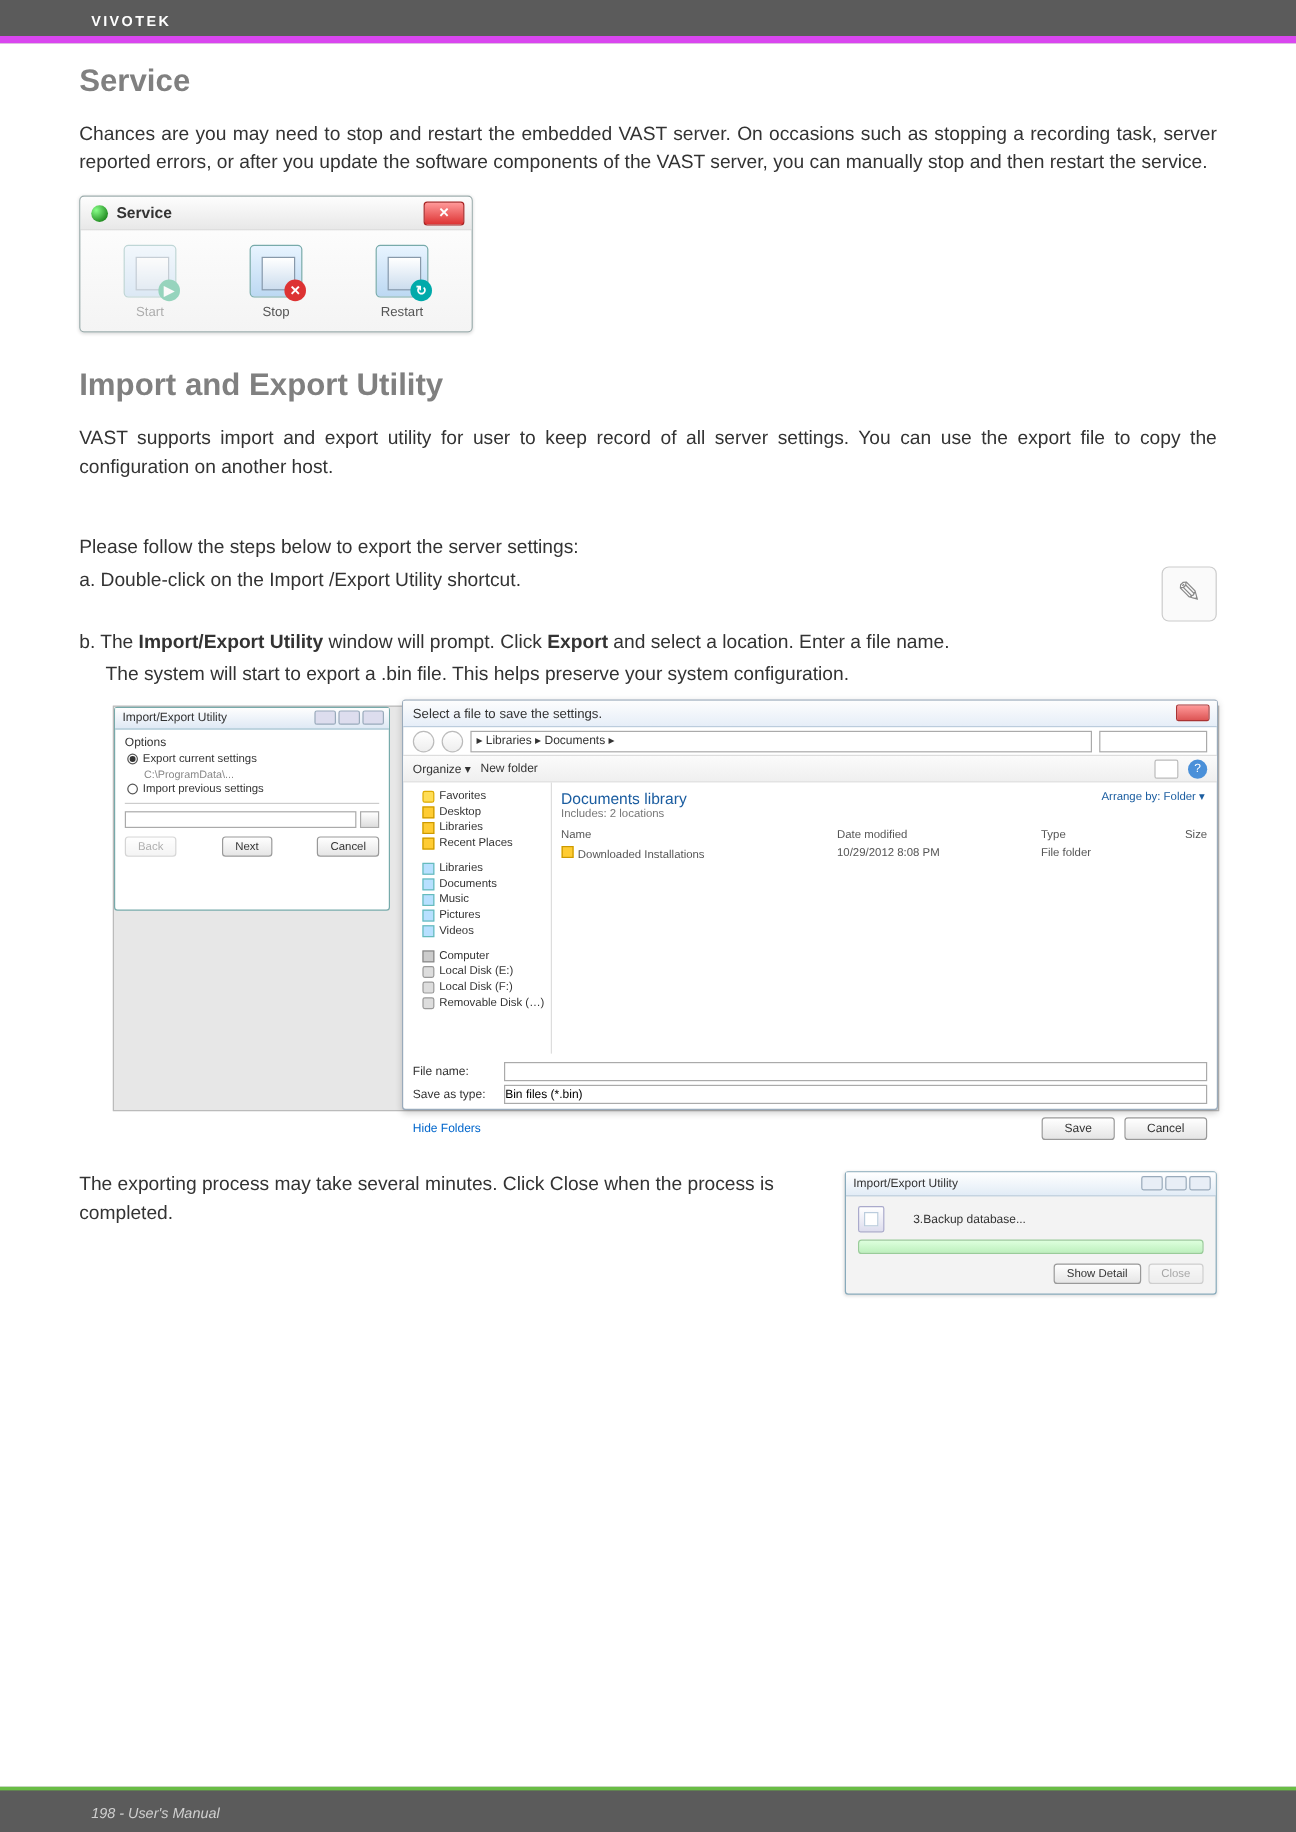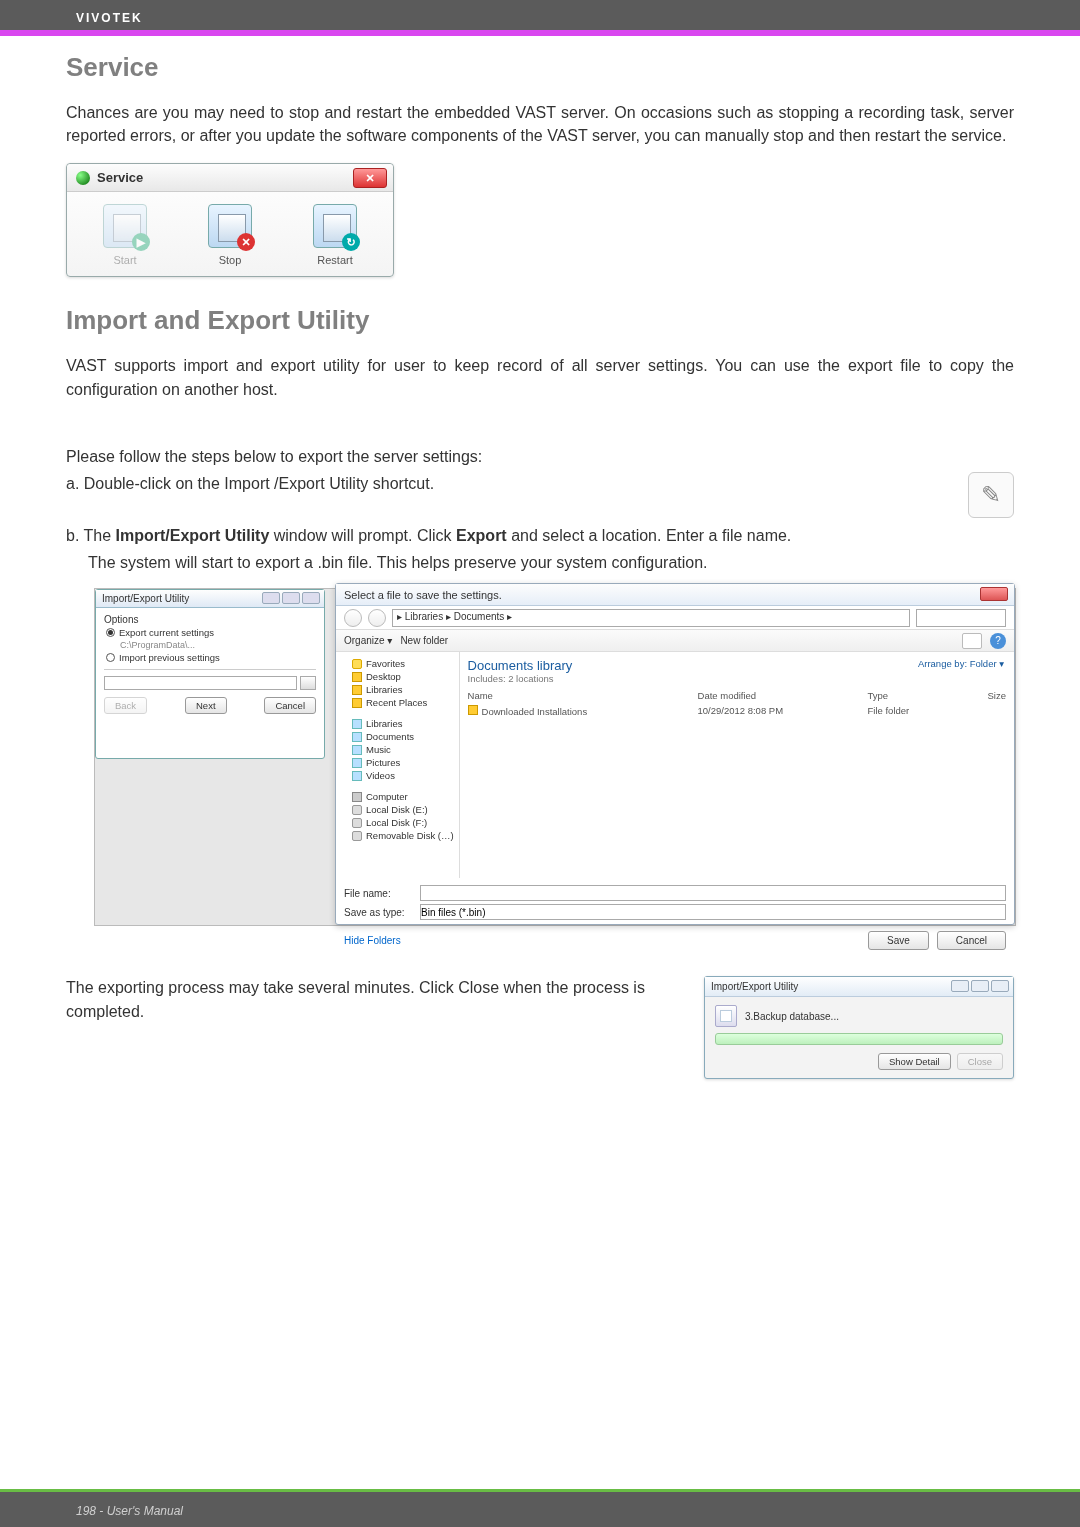--- a/index.html
+++ b/index.html
@@ -164,21 +164,21 @@
   .row-export { display:flex; gap:24px; align-items:flex-start; margin-top:50px;}
   .row-export .txt{flex:1; font-size:16px; line-height:1.45;}
   .prog-win{
     width:310px; border:1px solid #8ab; border-radius:3px; background:#f3f3f3;
     box-shadow:0 1px 3px rgba(0,0,0,.15);
   }
   .prog-title{height:20px; line-height:20px; font-size:10px; padding-left:6px; background:linear-gradient(#fff,#e2ecf6); border-bottom:1px solid #bcd; position:relative;}
   .prog-title .winbtns{position:absolute; right:4px; top:3px; display:flex; gap:2px;}
   .prog-title .wb{width:18px; height:12px; border:1px solid #9ab; background:#e8eef6; border-radius:2px;}
   .prog-body{padding:8px 10px 4px; font-size:10px; color:#333;}
-  .prog-row{display:flex; gap:8px; align-items:center; margin-bottom:6px;}
+  .prog-row{display:flex; gap:24px; align-items:center; margin-bottom:6px;}
   .disk-ic{width:22px; height:22px; background:linear-gradient(#fff,#dde); border:1px solid #aac; border-radius:2px; position:relative;}
   .disk-ic::after{content:""; position:absolute; inset:4px; background:#fff; border:1px solid #bcd;}
   .prog-bar{height:12px; border:1px solid #9c9; border-radius:3px; background:linear-gradient(#dfd,#bdf0bd);}
   .prog-actions{display:flex; gap:6px; justify-content:flex-end; padding:4px 10px 8px;}
   .prog-actions .btn{font-size:9.5px; padding:2px 10px; border:1px solid #999; border-radius:3px; background:linear-gradient(#fff,#e5e5e5);}
   .prog-actions .btn.dis{opacity:.4;}
 
   
   .footer{
     position:absolute; left:0; bottom:0; width:100%; height:38px;

